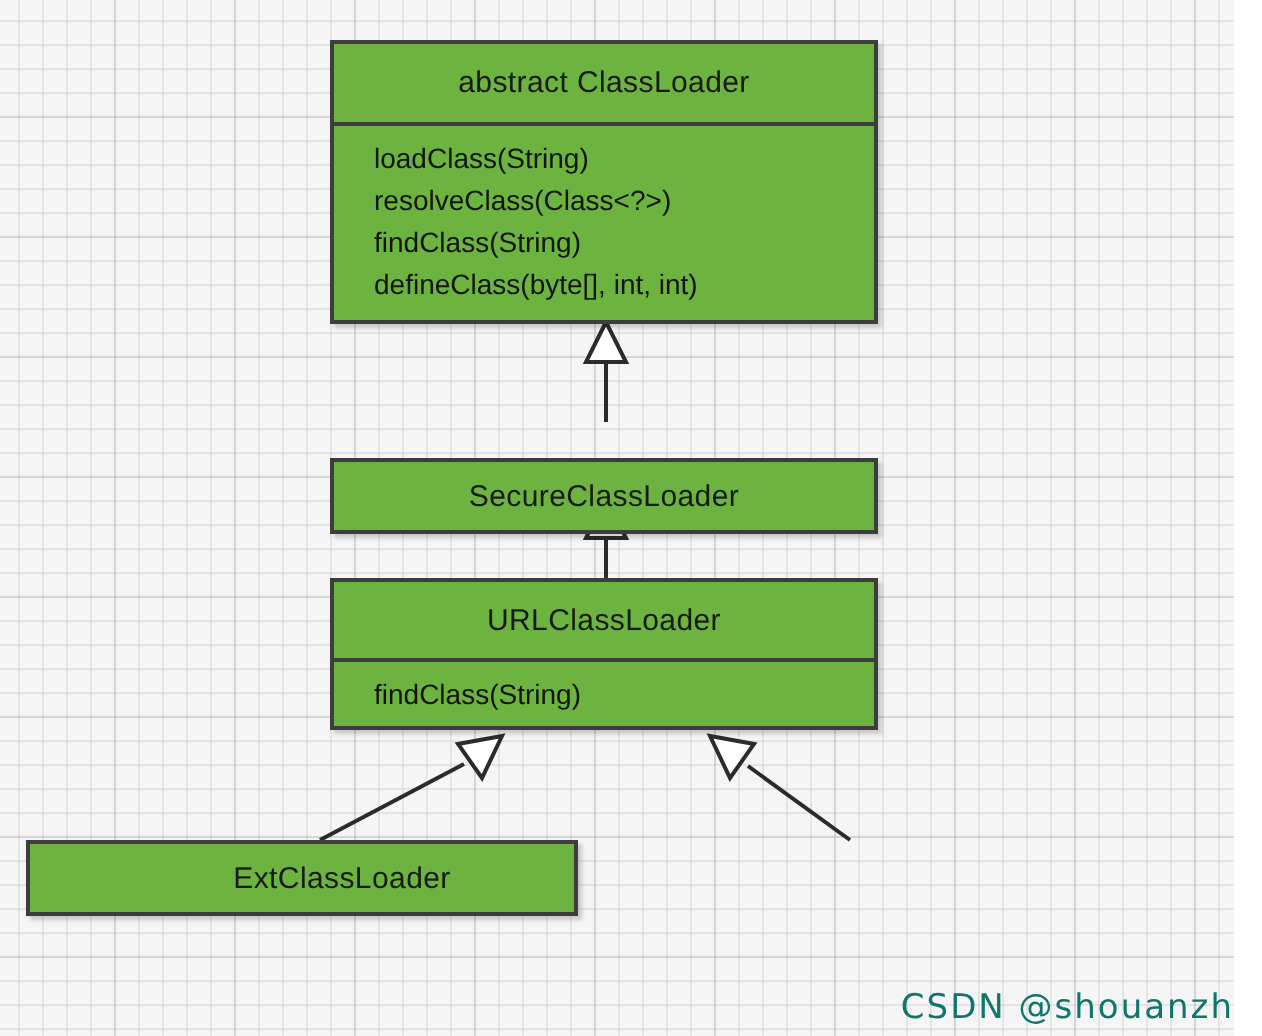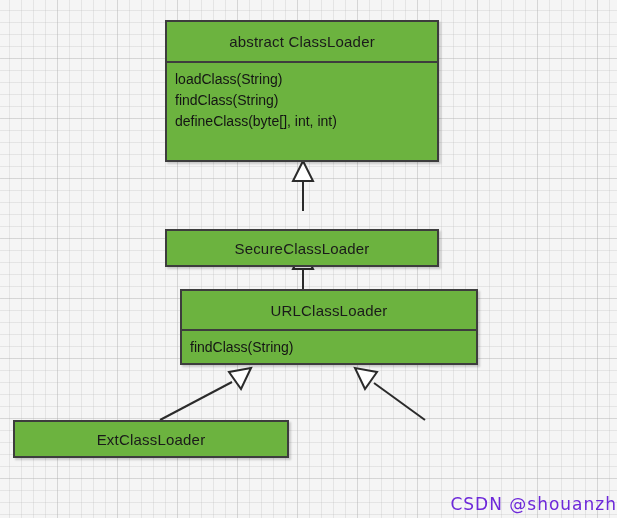--- a/index.html
+++ b/index.html
@@ -57,42 +57,42 @@
     border-radius:10px;
   }
   .uml-sep{
     width:100%;
     height:2px;
     background:#3d3d3d;
   }
   .uml-members{
     box-sizing:border-box;
     width:100%;
-    padding:6px 0 4px 8px;
+    padding:6px 0 4px 20px;
   }
   .uml-member{
     color:#141414;
     font-size:14px;
     line-height:21px;
     white-space:nowrap;
   }
 
   svg#links{
     position:absolute;left:0;top:0;width:631px;height:518px;
     overflow:visible;
     pointer-events:none;
   }
   .lnk{stroke:#2b2b2b;stroke-width:2;fill:none;}
   .tri{stroke:#2b2b2b;stroke-width:2;fill:#ffffff;}
 
   #watermark{
     position:absolute;
     right:14px;
     bottom:4px;
-    color:#6d28d9;
+    color:#0f766e;
     font-size:17px;
     letter-spacing:1px;
     white-space:nowrap;
     font-family:"DejaVu Sans", sans-serif;
   }
 </style>
 </head>
 <body>
 
 <div id="stage">
@@ -115,43 +115,44 @@
     <polygon class="tri" points="355,368 365,389 377,372"></polygon>
   </svg>
 
   <div class="uml-box" style="left:165px;top:20px;width:274px;height:142px;">
     <div class="uml-title" style="height:39px;">
       <span>abstract ClassLoader</span>
     </div>
     <div class="uml-sep"></div>
     <div class="uml-members">
       <div class="uml-member">loadClass(String)</div>
+      <div class="uml-member">resolveClass(Class&lt;?&gt;)</div>
       <div class="uml-member">findClass(String)</div>
       <div class="uml-member">defineClass(byte[], int, int)</div>
     </div>
   </div>
 
   <div class="uml-box" style="left:165px;top:229px;width:274px;height:38px;">
     <div class="uml-title" style="height:100%;">
       <span>SecureClassLoader</span>
     </div>
   </div>
 
-  <div class="uml-box" style="left:180px;top:289px;width:298px;height:76px;">
+  <div class="uml-box" style="left:165px;top:289px;width:274px;height:76px;">
     <div class="uml-title" style="height:38px;">
       <span>URLClassLoader</span>
     </div>
     <div class="uml-sep"></div>
     <div class="uml-members">
       <div class="uml-member">findClass(String)</div>
     </div>
   </div>
 
   <div class="uml-box" style="left:13px;top:420px;width:276px;height:38px;">
-    <div class="uml-title" style="height:100%;">
+    <div class="uml-title" style="height:100%;margin-left:20px;">
       <span>ExtClassLoader</span>
     </div>
   </div>
 
 
   <div id="watermark">CSDN @shouanzh</div>
 
 </div>
 
 </body></html>

